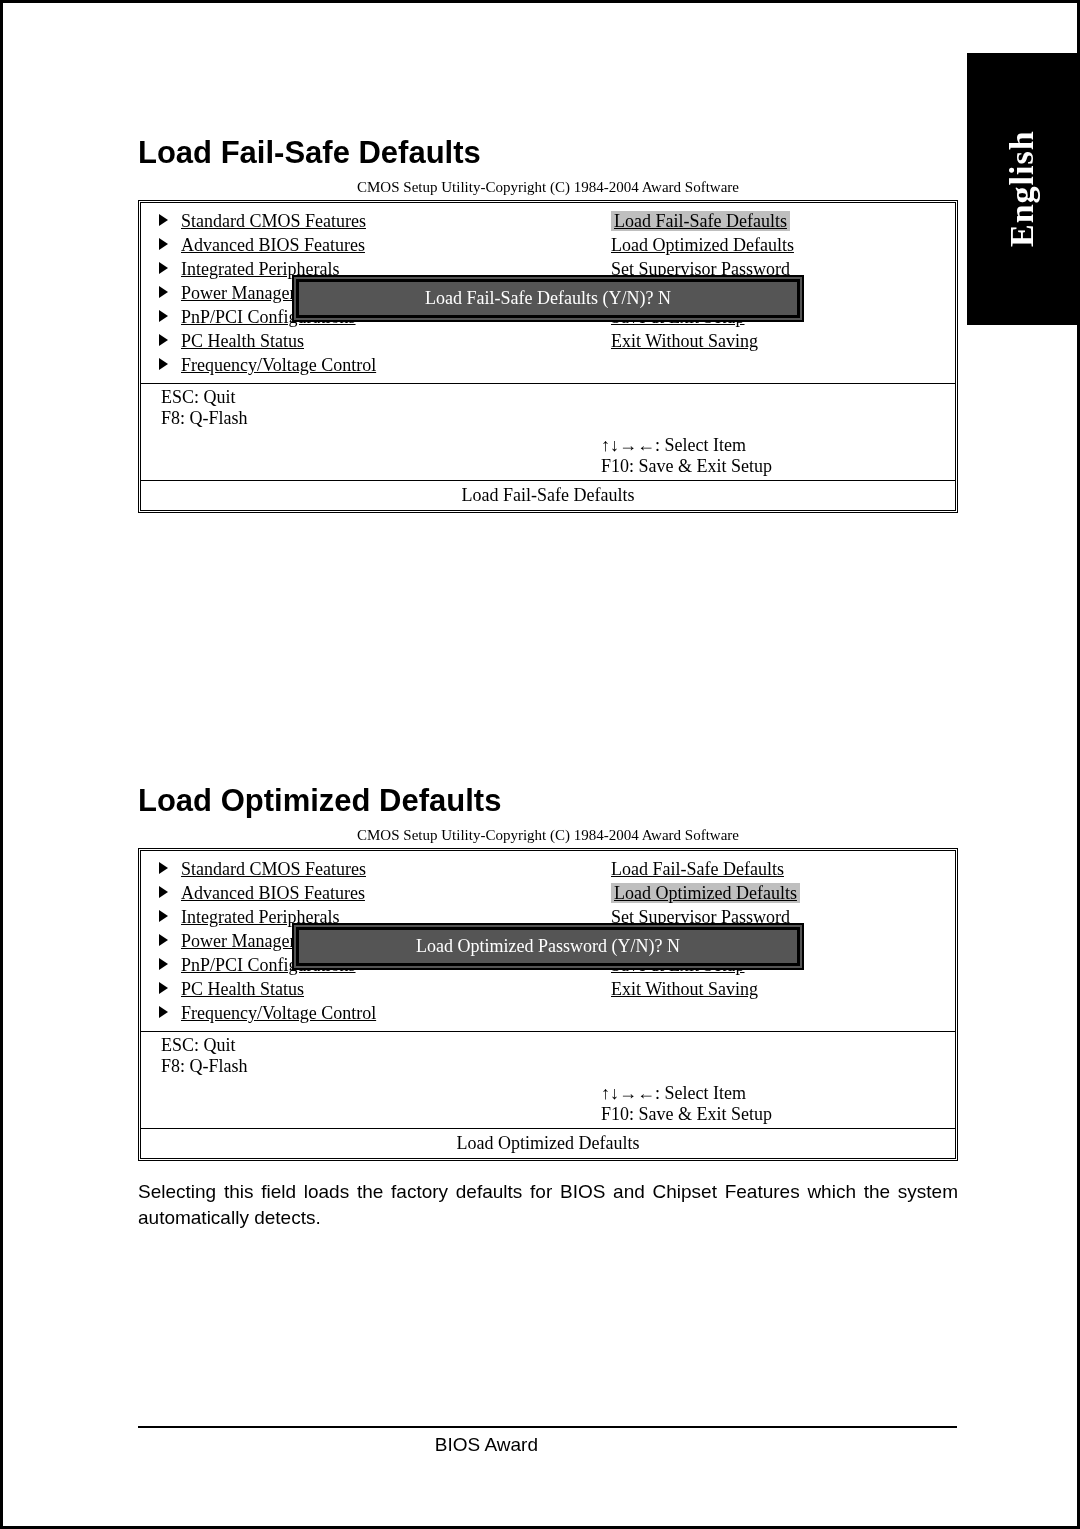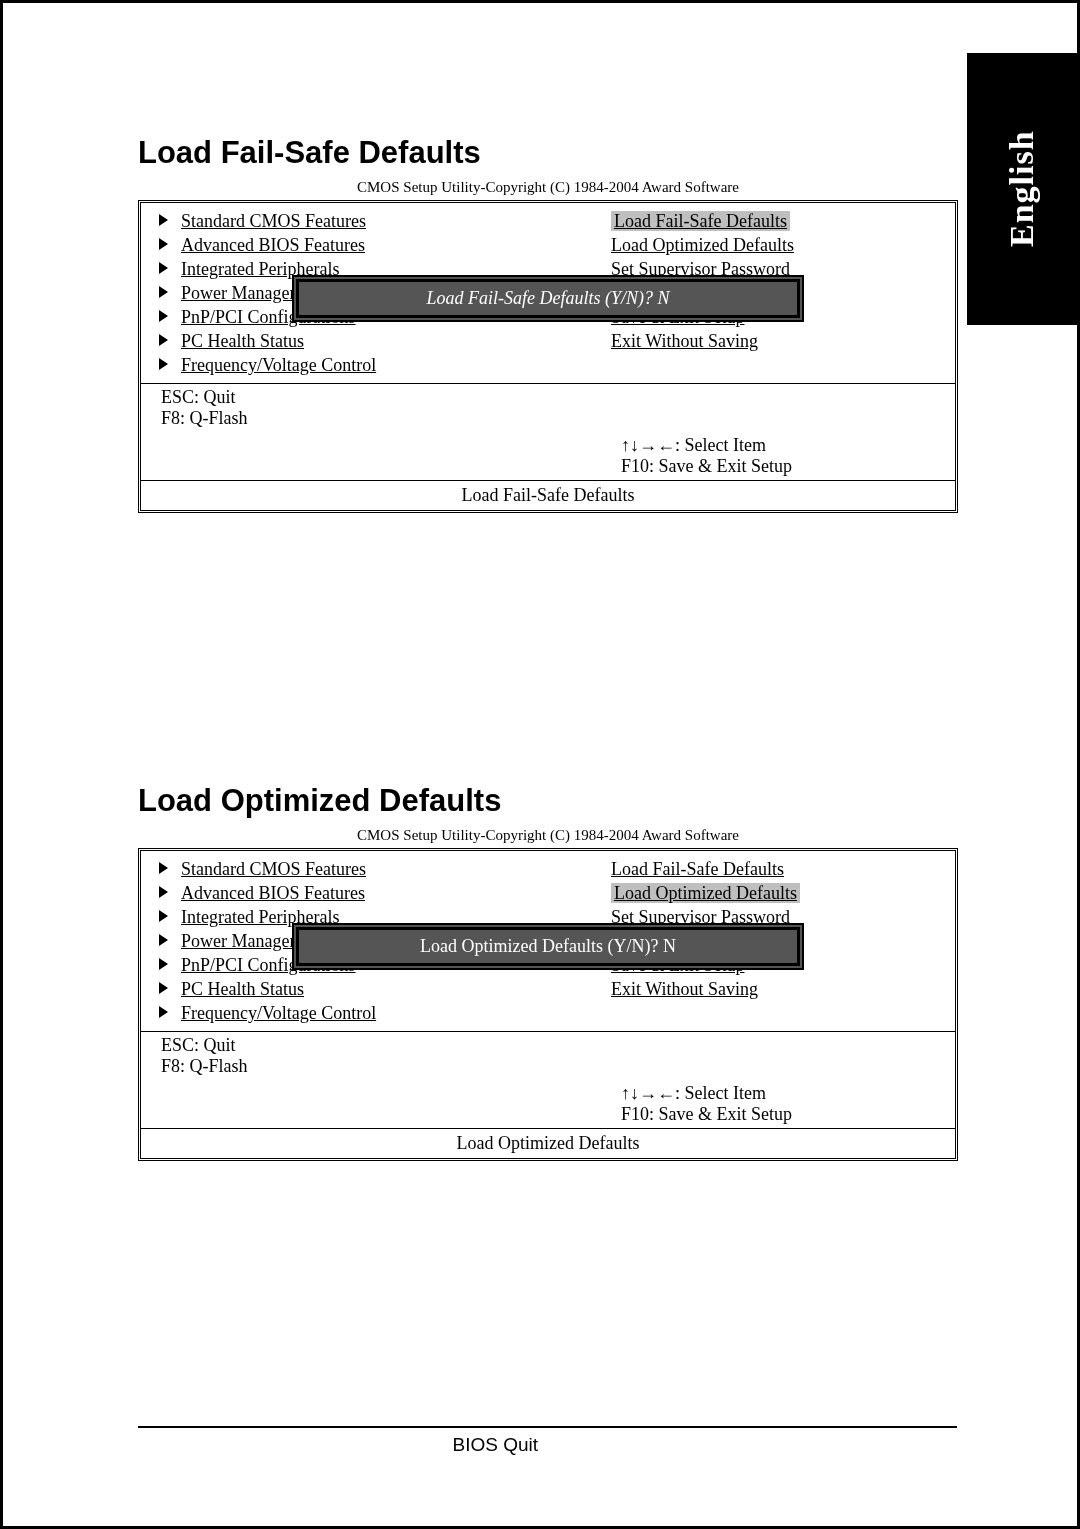--- a/index.html
+++ b/index.html
@@ -52,21 +52,21 @@
   
   .dialog {
     position: absolute; left: 155px; right: 155px;
     border: 3px solid #000; background: #555; color: #fff;
     font-family: "Times New Roman", serif; font-size: 18px;
     text-align: center; padding: 6px 4px;
     box-shadow: 0 0 0 2px #555, 0 0 0 4px #000;
   }
   .bios-keys {
     border-top: 1px solid #000; display: flex;
-    font-family: "Times New Roman", serif; font-size: 18px; gap: 20px;
+    font-family: "Times New Roman", serif; font-size: 18px;
   }
   .bios-keys .kcol { padding: 3px 0 3px 20px; }
   .bios-keys .kcol.left { flex: 0 0 430px; }
   .bios-keys .kcol.right { flex: 1; padding-left: 30px; margin-top: 48px; }
   .bios-footer {
     border-top: 1px solid #000; text-align: center;
     font-family: "Times New Roman", serif; font-size: 18px;
     padding: 4px 0;
   }
   .desc {
@@ -109,21 +109,21 @@
         <div class="bios-col right">
           <div class="menu-row"><span class="highlight">Load Fail-Safe Defaults</span></div>
           <div class="menu-row"><span>Load Optimized Defaults</span></div>
           <div class="menu-row"><span>Set Supervisor Password</span></div>
           <div class="menu-row"><span>Set User Password</span></div>
           <div class="menu-row"><span>Save &amp; Exit Setup</span></div>
           <div class="menu-row"><span>Exit Without Saving</span></div>
         </div>
       </div>
 
-      <div class="dialog" style="top:76px;font-style:italic;">Load Fail-Safe Defaults (Y/N)? N</div>
+      <div class="dialog" style="top:76px;">Load Fail-Safe Defaults (Y/N)? N</div>
 
       <div class="bios-keys">
         <div class="kcol left">
           <div>ESC: Quit</div>
           <div>F8: Q-Flash</div>
         </div>
         <div class="kcol right">
           <div>↑↓→←: Select Item</div>
           <div>F10: Save &amp; Exit Setup</div>
         </div>
@@ -151,36 +151,37 @@
         <div class="bios-col right">
           <div class="menu-row"><span>Load Fail-Safe Defaults</span></div>
           <div class="menu-row"><span class="highlight">Load Optimized Defaults</span></div>
           <div class="menu-row"><span>Set Supervisor Password</span></div>
           <div class="menu-row"><span>Set User Password</span></div>
           <div class="menu-row"><span>Save &amp; Exit Setup</span></div>
           <div class="menu-row"><span>Exit Without Saving</span></div>
         </div>
       </div>
 
-      <div class="dialog" style="top:76px;">Load Optimized Defaults (Y/N)? N</div>
+      <div class="dialog" style="top:76px;">Load Optimized Password (Y/N)? N</div>
 
       <div class="bios-keys">
         <div class="kcol left">
           <div>ESC: Quit</div>
           <div>F8: Q-Flash</div>
         </div>
         <div class="kcol right">
           <div>↑↓→←: Select Item</div>
           <div>F10: Save &amp; Exit Setup</div>
         </div>
       </div>
       <div class="bios-footer">Load Optimized Defaults</div>
     </div>
 
+    <p class="desc">Selecting this field loads the factory defaults for BIOS and Chipset Features which the system automatically detects.</p>
 
   </div>
 
   <div class="page-footer">
     <div style="width:200px;"></div>
-    <div class="lbl" style="width:200px;">BIOS Quit</div>
+    <div class="lbl" style="width:200px;">BIOS Award</div>
   </div>
 
 </div>
 
 </body></html>

